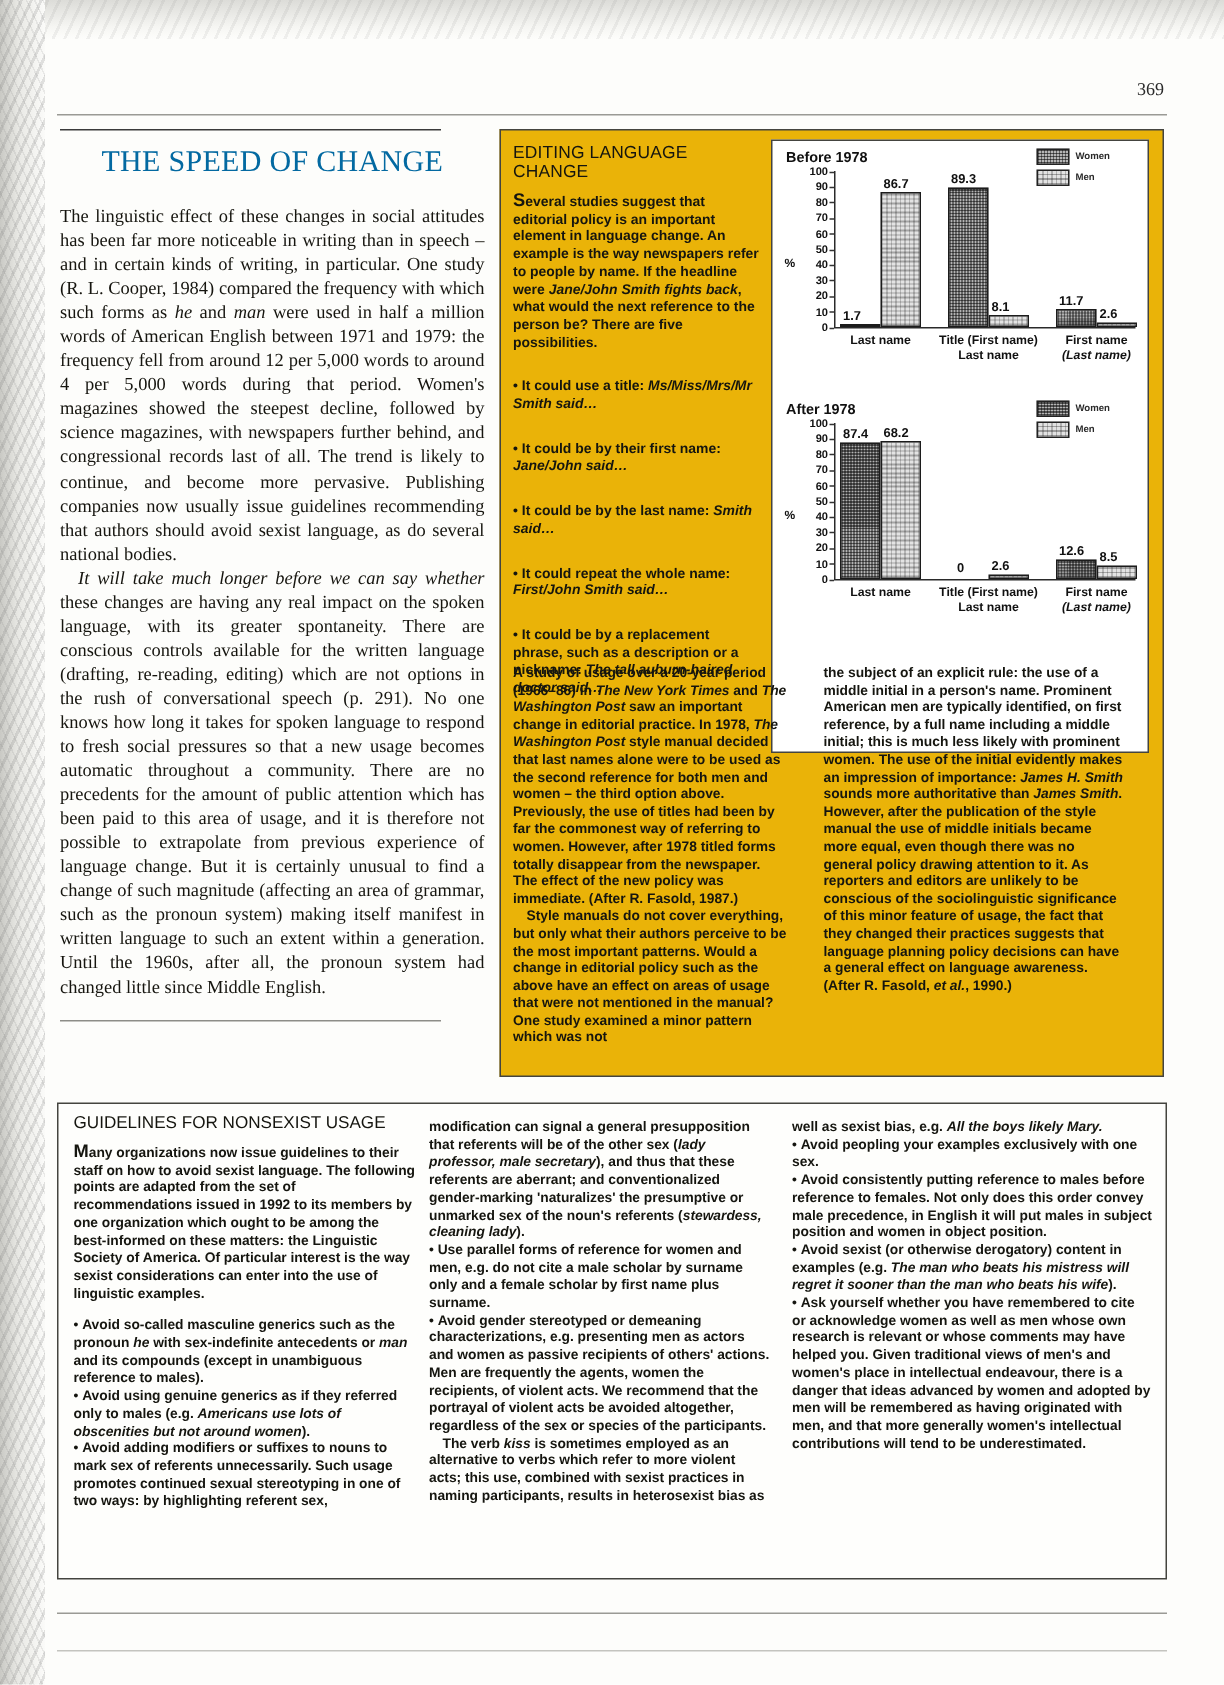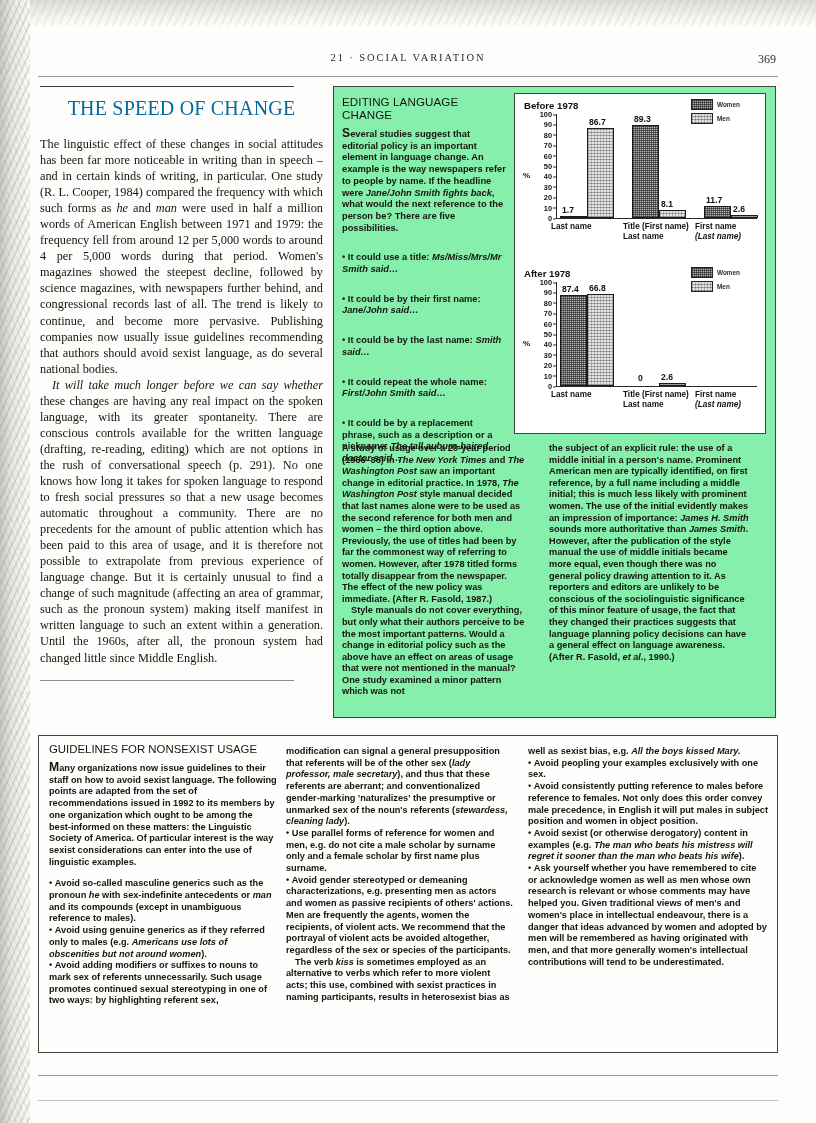--- a/index.html
+++ b/index.html
@@ -87,21 +87,21 @@
     width: 254px; height: 0; border-top: 1px solid #8d8d88;
     margin-top: 14px;
   }
 
   
   .panel-top {
     position: absolute; left: 333px; top: 86px;
     width: 443px; height: 632px;
     border: 1.2px solid #44443f;
     box-sizing: border-box;
-    background: #86efac;
+    background: #eab308;
     text-decoration: underline;
   }
   .panel-top-inner { position: absolute; inset: 0; padding: 8px 9px; box-sizing: border-box; }
 
   .box-title {
     font-family: "Liberation Sans", sans-serif;
     font-size: 11.6px;
     letter-spacing: 0.1px;
     color: #15150f;
     margin: 0 0 7px 0;
@@ -122,21 +122,21 @@
     font-weight: bold; font-size: 12.2px;
   }
   .elc-bullets { margin-top: 12px; font-weight: 600; }
   .elc-bullets .b { display: block; margin-bottom: 1.5px; margin-top: 18px; }
   .elc-bullets .b:before { content: "\2022\00a0"; }
   em { font-style: italic; }
 
   
   .charts-box {
     position: absolute; left: 180px; top: 6px;
-    width: 252px; height: 341px;
+    width: 252px; height: 409px;
     border: 1.2px solid #44443f;
     box-sizing: border-box;
     background: #fff;
   }
   .chart-wrap {
     position: absolute; left: 0; width: 252px; height: 168px;
   }
   .chart-wrap.first { top: 2px; }
   .chart-wrap.second { top: 170px; }
 
@@ -237,20 +237,21 @@
     position: absolute;
     font-family: "Liberation Sans", sans-serif;
     font-weight: bold; font-size: 8.6px;
     color: #111; white-space: nowrap;
   }
   .cat-labels {
     position: absolute; left: 41px; top: 108px; width: 201px;
   }
   .cat {
     position: absolute;
+    text-align: center;
     font-family: "Liberation Sans", sans-serif;
     font-weight: bold; font-size: 8.2px;
     line-height: 9.6px;
     color: #111;
   }
   .cat .sub { font-weight: bold; }
   .cat .paren { font-style: italic; font-weight: bold; }
 
   
   .caption-cols {
@@ -312,21 +313,20 @@
   }
 </style>
 </head>
 <body>
 
 <div class="page">
   <div class="scan-edge-top"></div>
   <div class="scan-edge-left"></div>
 
   <div class="running-head">
-    <div class="rh-title">21 · SOCIAL VARIATION</div>
     <div class="rh-folio">369</div>
   </div>
   <div class="rh-rule"></div>
 
   <div class="article">
     <div class="article-rule"></div>
     <h1>THE SPEED OF CHANGE</h1>
     <p>The linguistic effect of these changes in social attitudes has been far more noticeable in writing than in speech – and in certain kinds of writing, in particular. One study (R. L. Cooper, 1984) compared the frequency with which such forms as <em>he</em> and <em>man</em> were used in half a million words of American English between 1971 and 1979: the frequency fell from around 12 per 5,000 words to around 4 per 5,000 words during that period. Women's magazines showed the steepest decline, followed by science magazines, with newspapers further behind, and congressional records last of all. The trend is likely to continue, and become more pervasive. Publishing companies now usually issue guidelines recommending that authors should avoid sexist language, as do several national bodies.</p>
     <p><em>It will take much longer before we can say whether</em> these changes are having any real impact on the spoken language, with its greater spontaneity. There are conscious controls available for the written language (drafting, re-reading, editing) which are not options in the rush of conversational speech (p. 291). No one knows how long it takes for spoken language to respond to fresh social pressures so that a new usage becomes automatic throughout a community. There are no precedents for the amount of public attention which has been paid to this area of usage, and it is therefore not possible to extrapolate from previous experience of language change. But it is certainly unusual to find a change of such magnitude (affecting an area of grammar, such as the pronoun system) making itself manifest in written language to such an extent within a generation. Until the 1960s, after all, the pronoun system had changed little since Middle English.</p>
     <div class="bottom-rule"></div>
@@ -441,26 +441,32 @@
                 <div class="tick" style="top: 10.4px;">90</div>
                 <div class="tick" style="top: 0px;">100</div>
               </div>
             <div class="axis-v"></div>
             <div class="axis-h"></div>
             <div class="bars">
                 <div class="group" style="left: 4px; width: 54px;">
                   <div class="bar w" style="height: 90.896px;"></div>
                   <div class="vlabel" style="left: 2px; bottom: 91.896px;">87.4</div>
                   <div class="bar m" style="height: 92.456px;"></div>
-                  <div class="vlabel" style="left: 29px; bottom: 93.456px;">66.8</div>
+                  <div class="vlabel" style="left: 29px; bottom: 93.456px;">68.2</div>
                 </div>
                 <div class="group" style="left: 76px; width: 54px;">
                   <div class="vlabel" style="left: 6px; bottom: 3px;">0</div>
                   <div class="bar m" style="height: 2.704px;"></div>
                   <div class="vlabel" style="left: 29px; bottom: 3.704px;">2.6</div>
+                </div>
+                <div class="group" style="left: 148px; width: 54px;">
+                  <div class="bar w" style="height: 13.104px;"></div>
+                  <div class="vlabel" style="left: 2px; bottom: 14.104px;">12.6</div>
+                  <div class="bar m" style="height: 8.84px;"></div>
+                  <div class="vlabel" style="left: 29px; bottom: 9.84px;">8.5</div>
                 </div>
               </div>
             <div class="cat-labels">
                 <div class="cat" style="left: -5px; width: 72px;">
                   <div>Last name</div>
                 </div>
                 <div class="cat" style="left: 67px; width: 72px;">
                   <div>Title (First name)</div>
                   <div class="sub">Last name</div>
                 </div>
@@ -502,21 +508,21 @@
     <div class="gl-col g2">
       <p>modification can signal a general presupposition that referents will be of the other sex (<em>lady professor, male secretary</em>), and thus that these referents are aberrant; and conventionalized gender-marking 'naturalizes' the presumptive or unmarked sex of the noun's referents (<em>stewardess, cleaning lady</em>).</p>
       <p>
         <span class="b">Use parallel forms of reference for women and men, e.g. do not cite a male scholar by surname only and a female scholar by first name plus surname.</span>
         <span class="b">Avoid gender stereotyped or demeaning characterizations, e.g. presenting men as actors and women as passive recipients of others' actions. Men are frequently the agents, women the recipients, of violent acts. We recommend that the portrayal of violent acts be avoided altogether, regardless of the sex or species of the participants.</span>
       </p>
       <p class="ind">The verb <em>kiss</em> is sometimes employed as an alternative to verbs which refer to more violent acts; this use, combined with sexist practices in naming participants, results in heterosexist bias as</p>
     </div>
 
     <div class="gl-col g3">
-      <p>well as sexist bias, e.g. <em>All the boys kissed Mary.</em></p>
+      <p>well as sexist bias, e.g. <em>All the boys likely Mary.</em></p>
       <p>
         <span class="b">Avoid peopling your examples exclusively with one sex.</span>
         <span class="b">Avoid consistently putting reference to males before reference to females. Not only does this order convey male precedence, in English it will put males in subject position and women in object position.</span>
         <span class="b">Avoid sexist (or otherwise derogatory) content in examples (e.g. <em>The man who beats his mistress will regret it sooner than the man who beats his wife</em>).</span>
         <span class="b">Ask yourself whether you have remembered to cite or acknowledge women as well as men whose own research is relevant or whose comments may have helped you. Given traditional views of men's and women's place in intellectual endeavour, there is a danger that ideas advanced by women and adopted by men will be remembered as having originated with men, and that more generally women's intellectual contributions will tend to be underestimated.</span>
       </p>
     </div>
   </div>
 
   <div class="foot-rule"></div>

